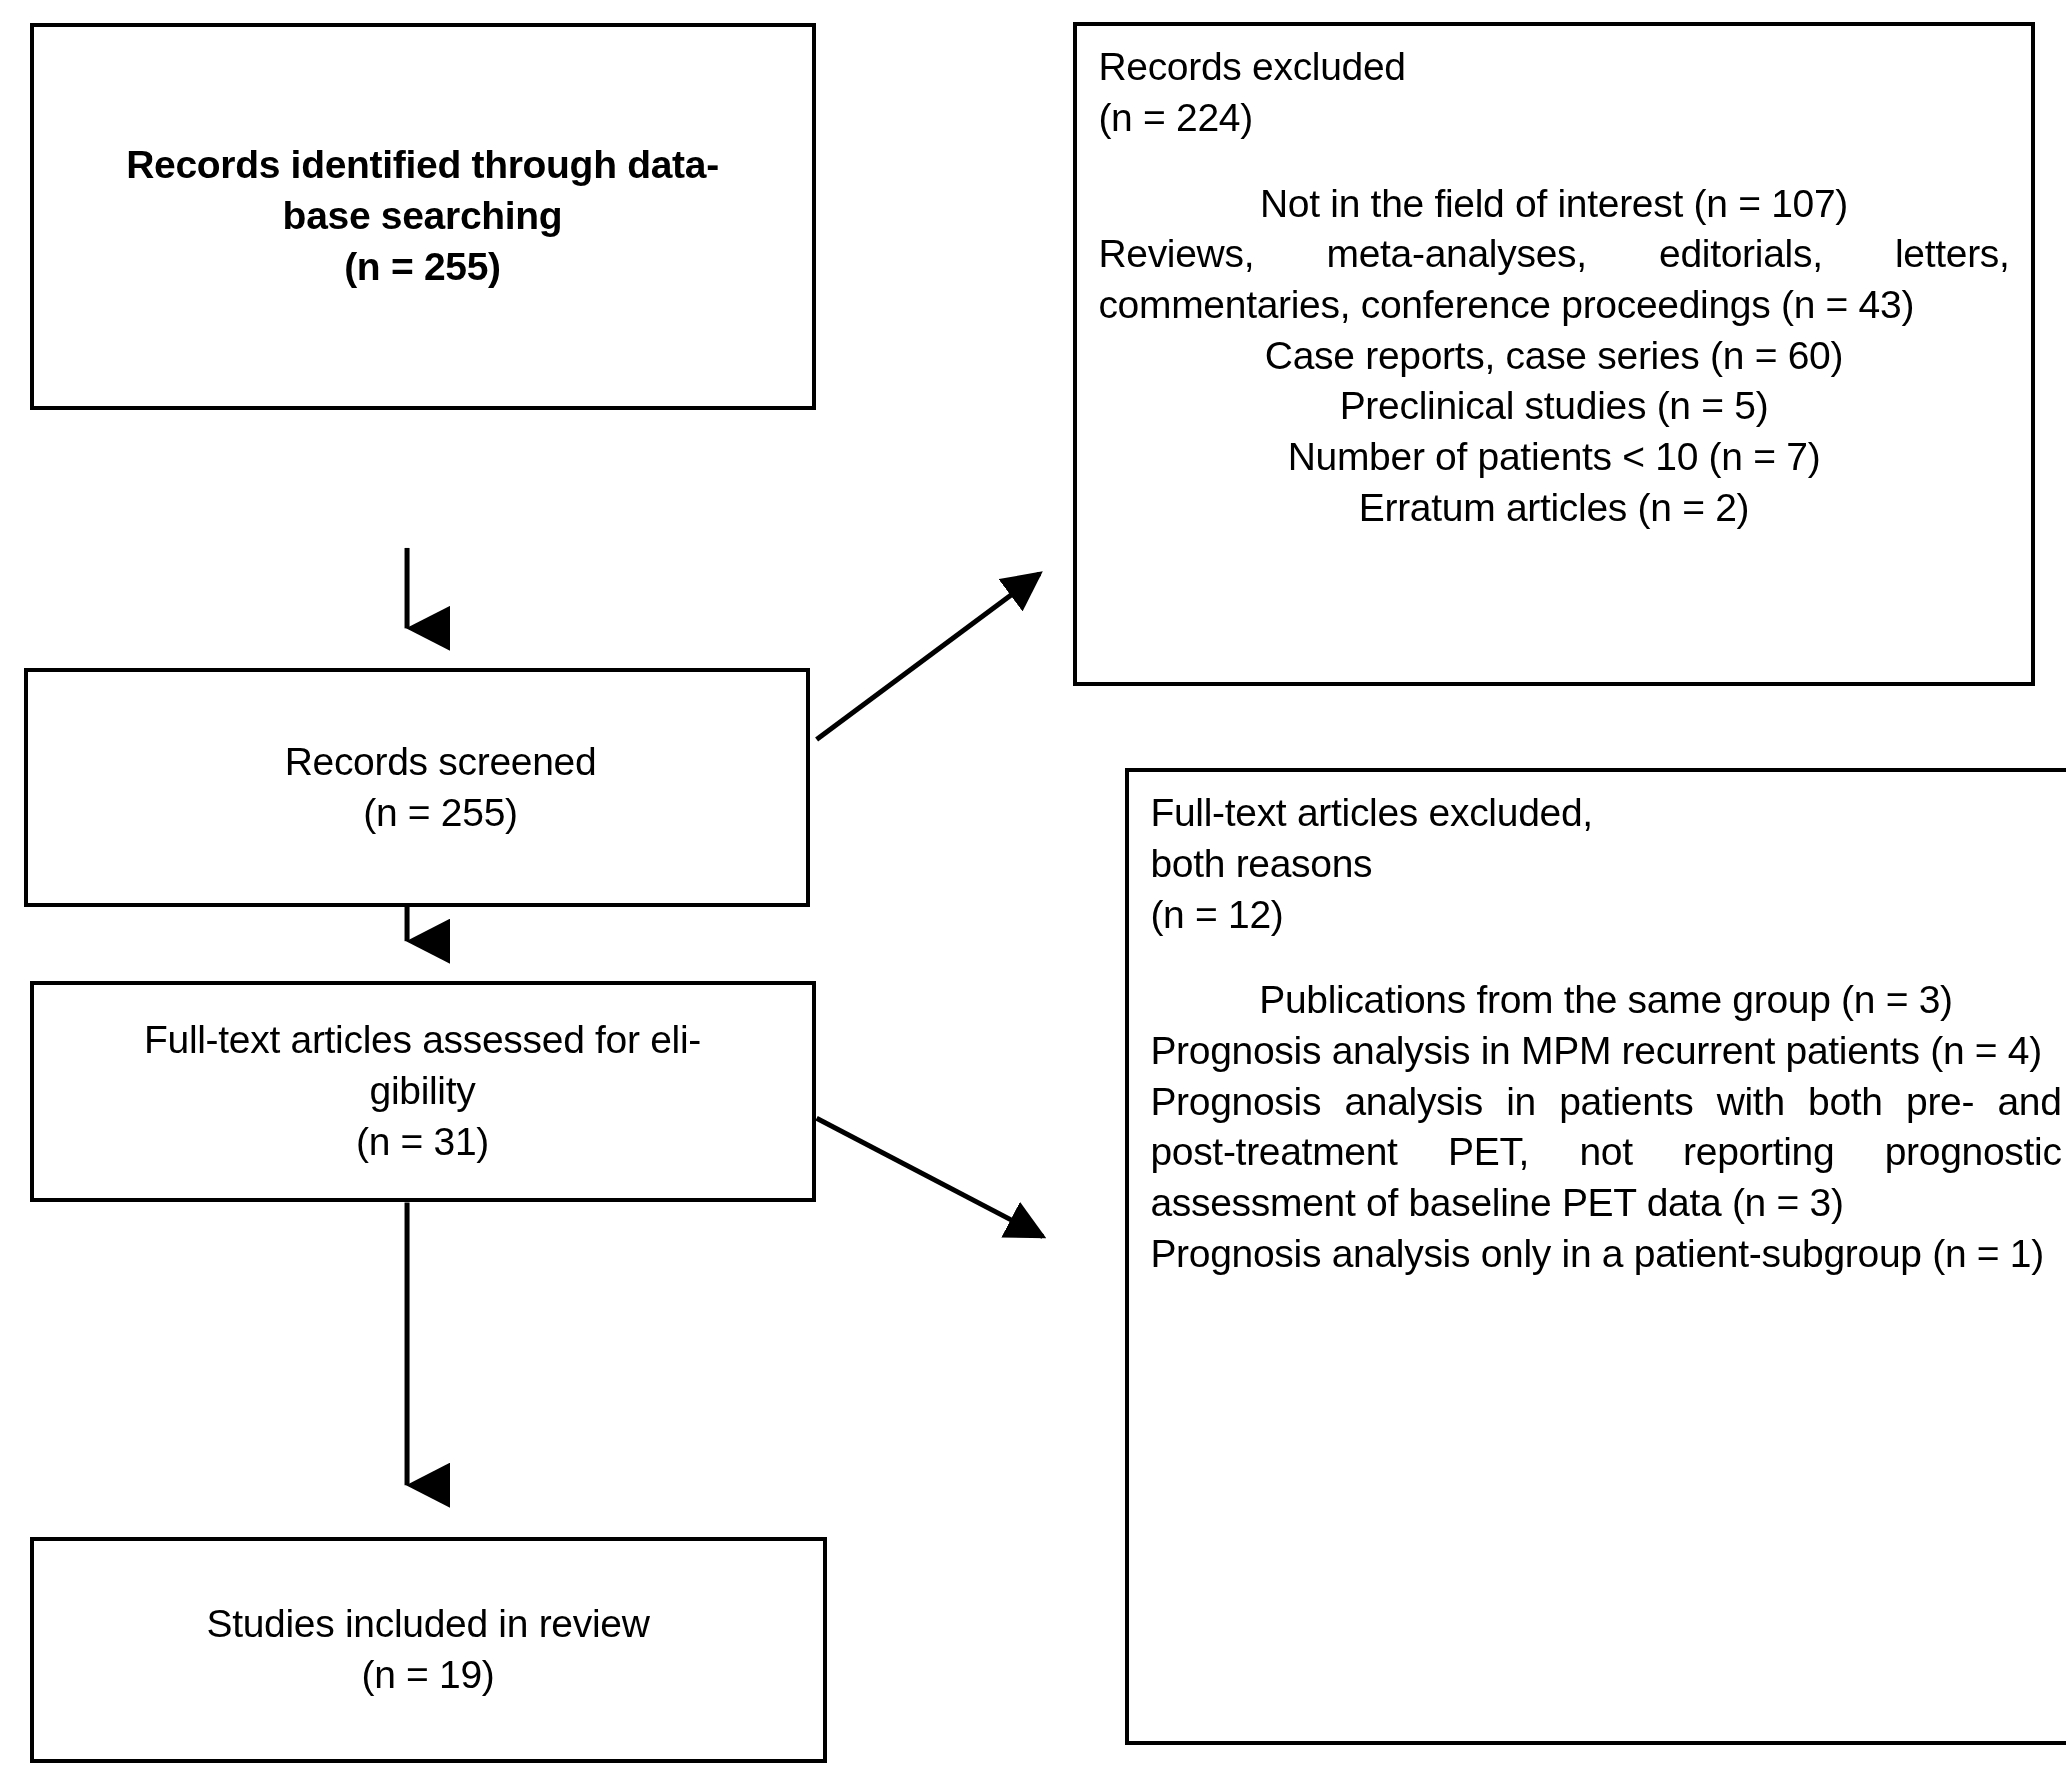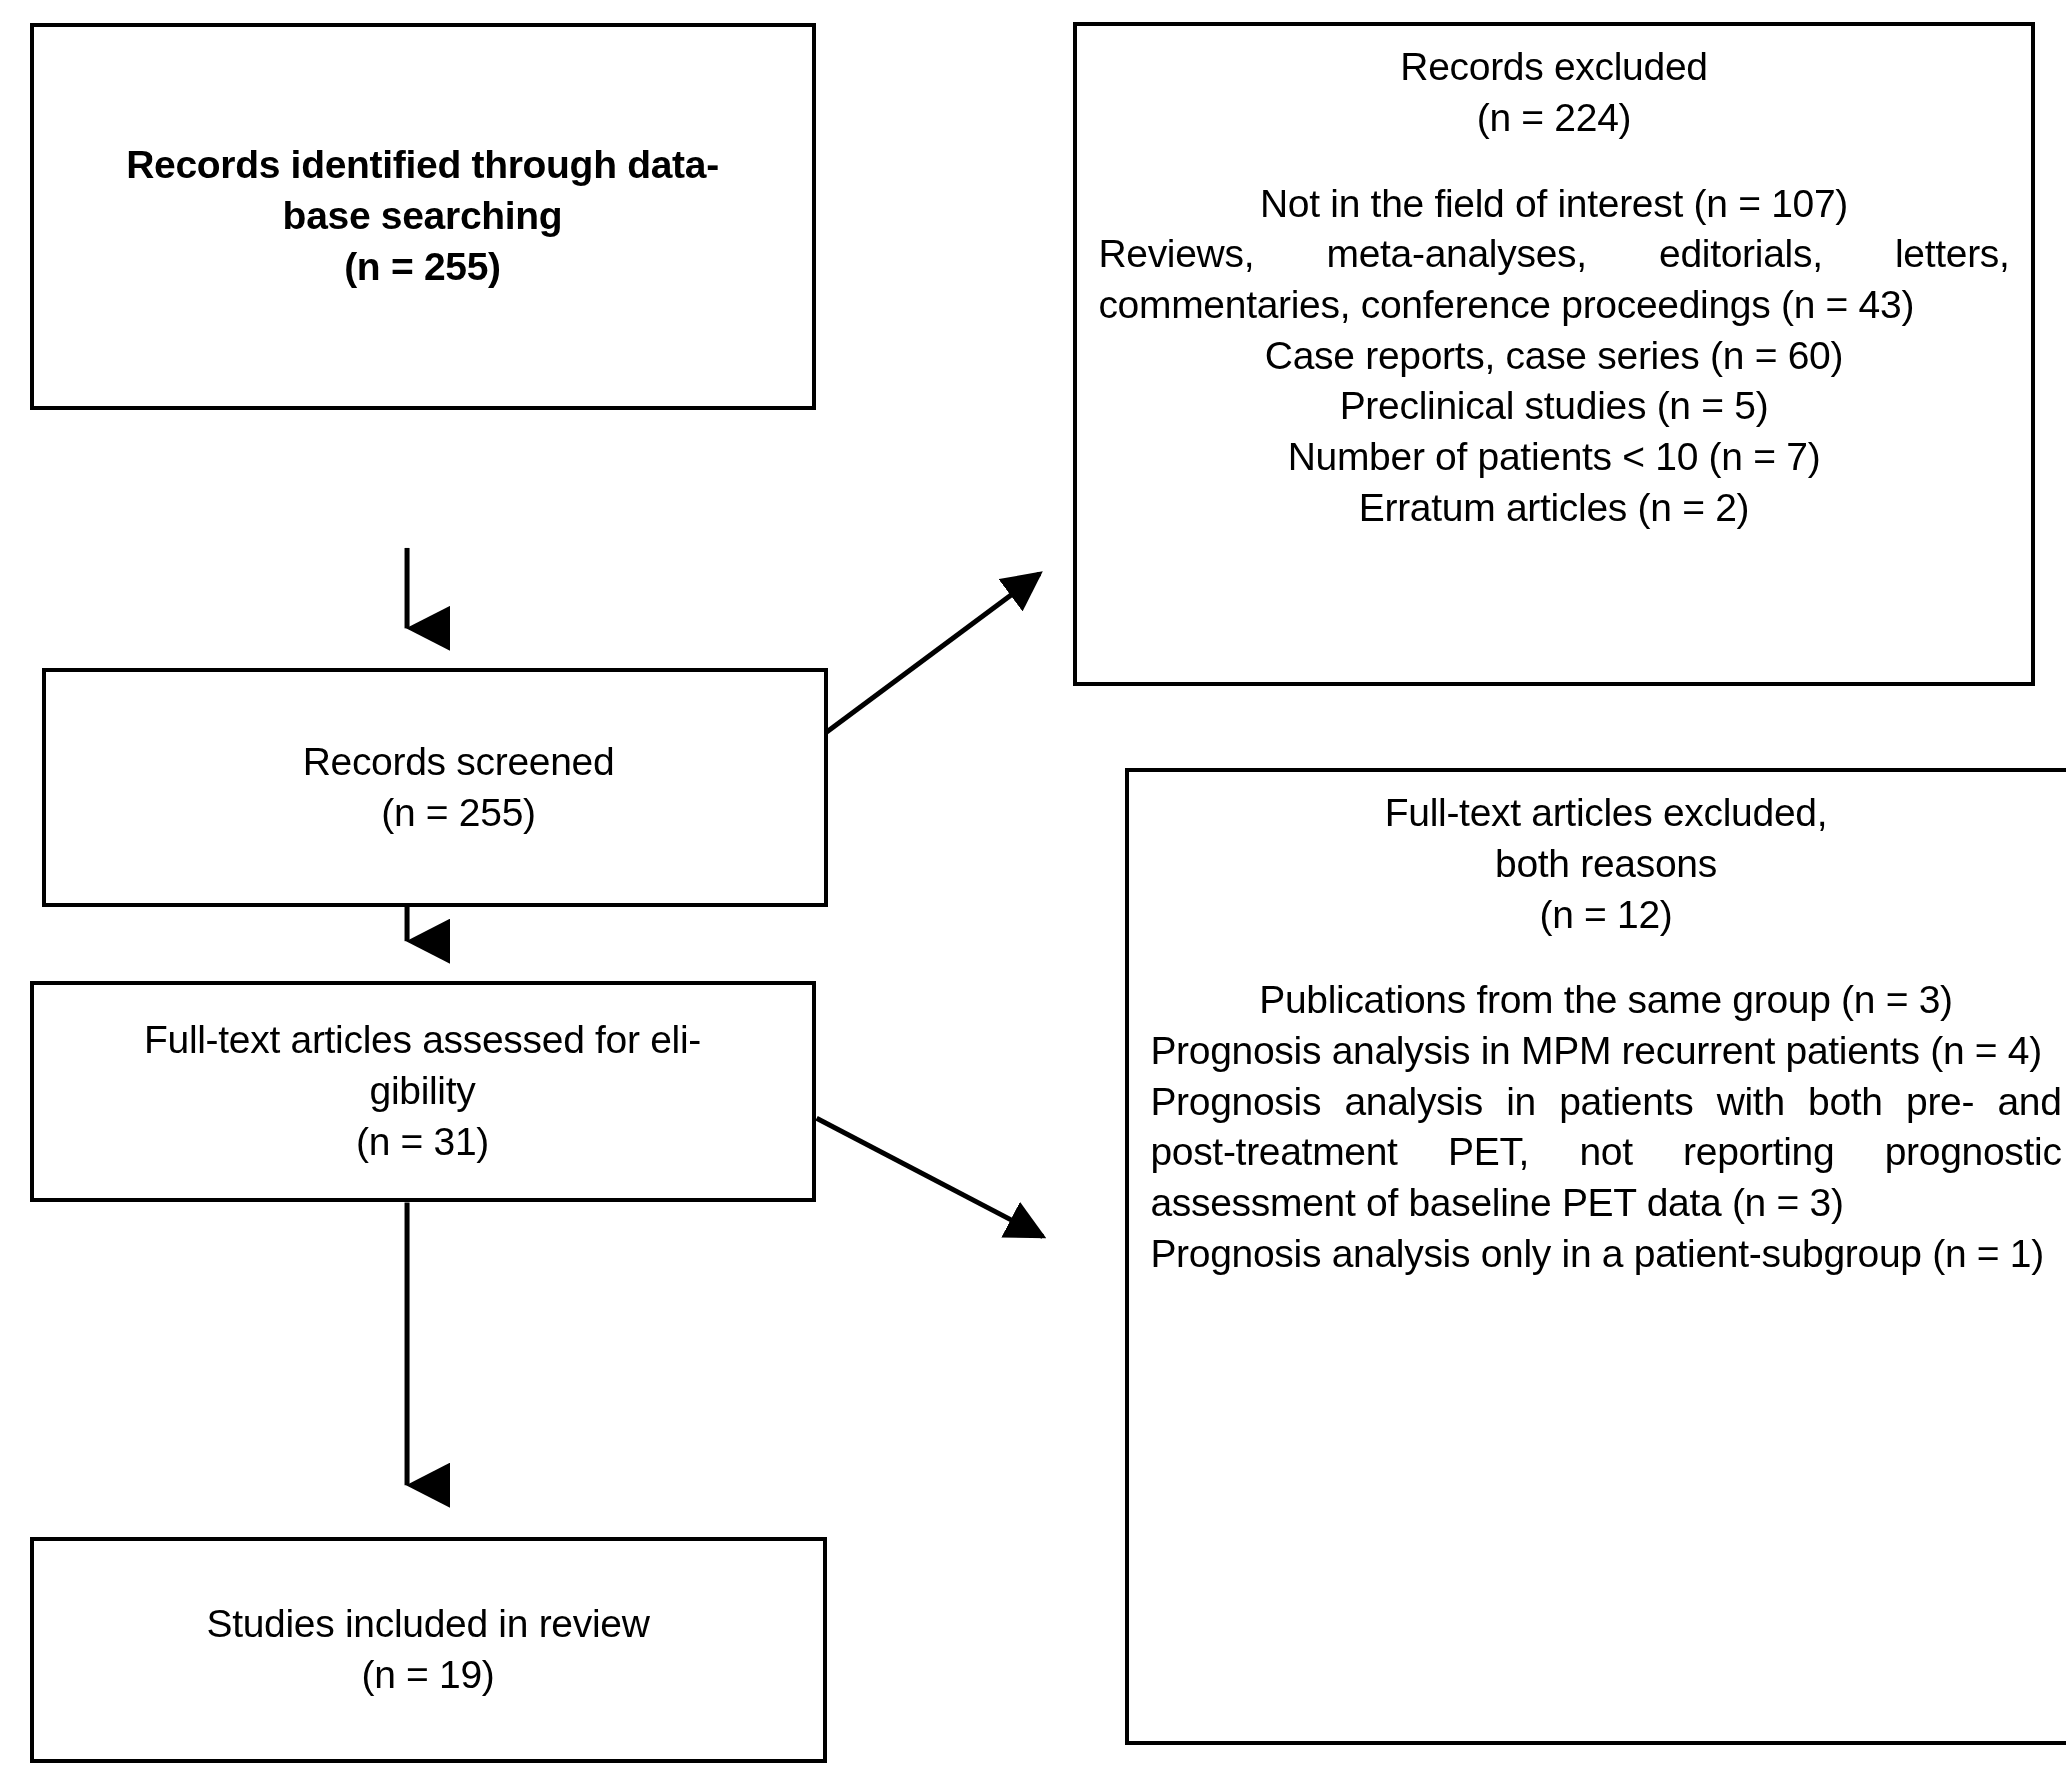--- a/index.html
+++ b/index.html
@@ -37,21 +37,20 @@
     position: absolute;
     box-sizing: border-box;
     border: 4.4px solid #000000;
     background: #ffffff;
     padding: 16.3px 21.4px 14px 21.4px;
     display: block;
   }
   .panel-header {
     font-size: 39px;
     line-height: 1.30;
-    text-align: center;
     letter-spacing: -0.3px;
   }
   .panel-gap {
     height: 35px;
   }
   .reason-list {
     font-size: 39px;
     line-height: 1.30;
     letter-spacing: -0.3px;
   }
@@ -100,21 +99,21 @@
   </svg>
 
   <div class="flow-box" style="left:29.5px; top:23px; width:786px; height:387px;font-weight:bold;">
     <div class="box-text">
       <div>Records identified through data-</div>
       <div>base searching</div>
       <div>(n = 255)</div>
     </div>
   </div>
 
-  <div class="flow-box" style="left:42px; top:668px; width:786px; height:239px;padding-left:47px;">
+  <div class="flow-box" style="left:24px; top:668px; width:786px; height:239px;padding-left:47px;">
     <div class="box-text">
       <div>Records screened</div>
       <div>(n = 255)</div>
     </div>
   </div>
 
   <div class="flow-box" style="left:29.5px; top:981px; width:786px; height:221px;">
     <div class="box-text">
       <div>Full-text articles assessed for eli-</div>
       <div>gibility</div>

